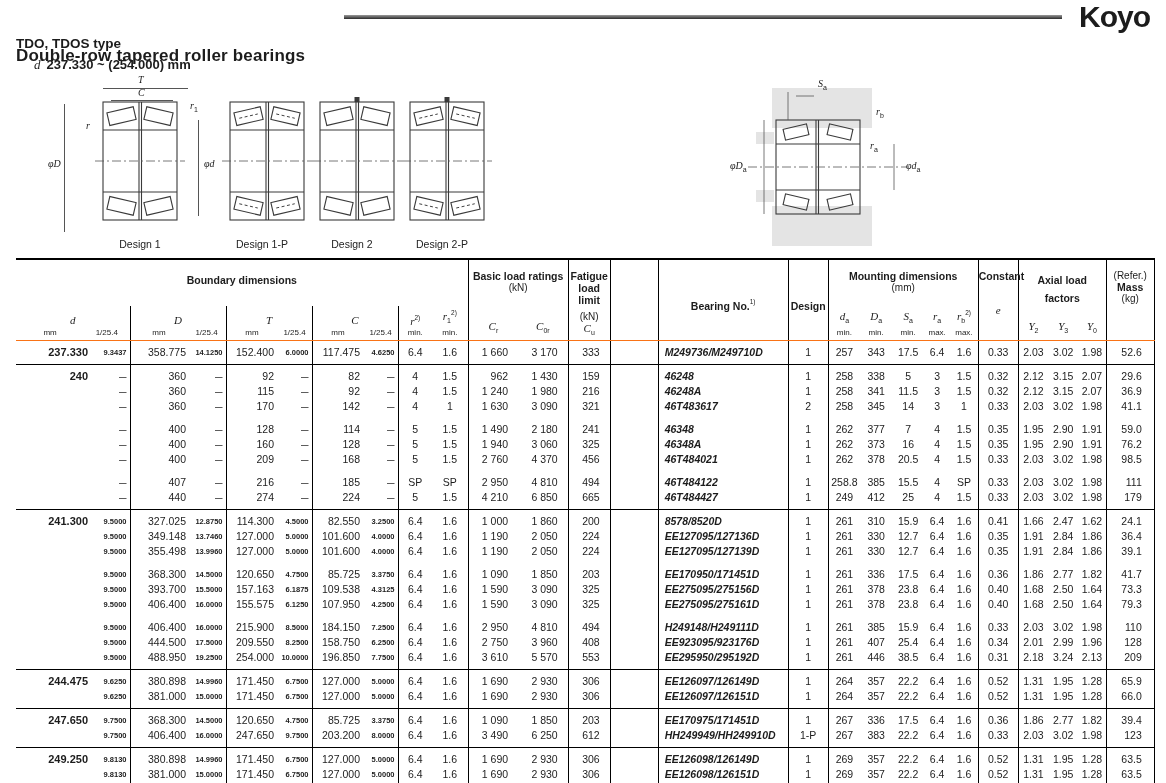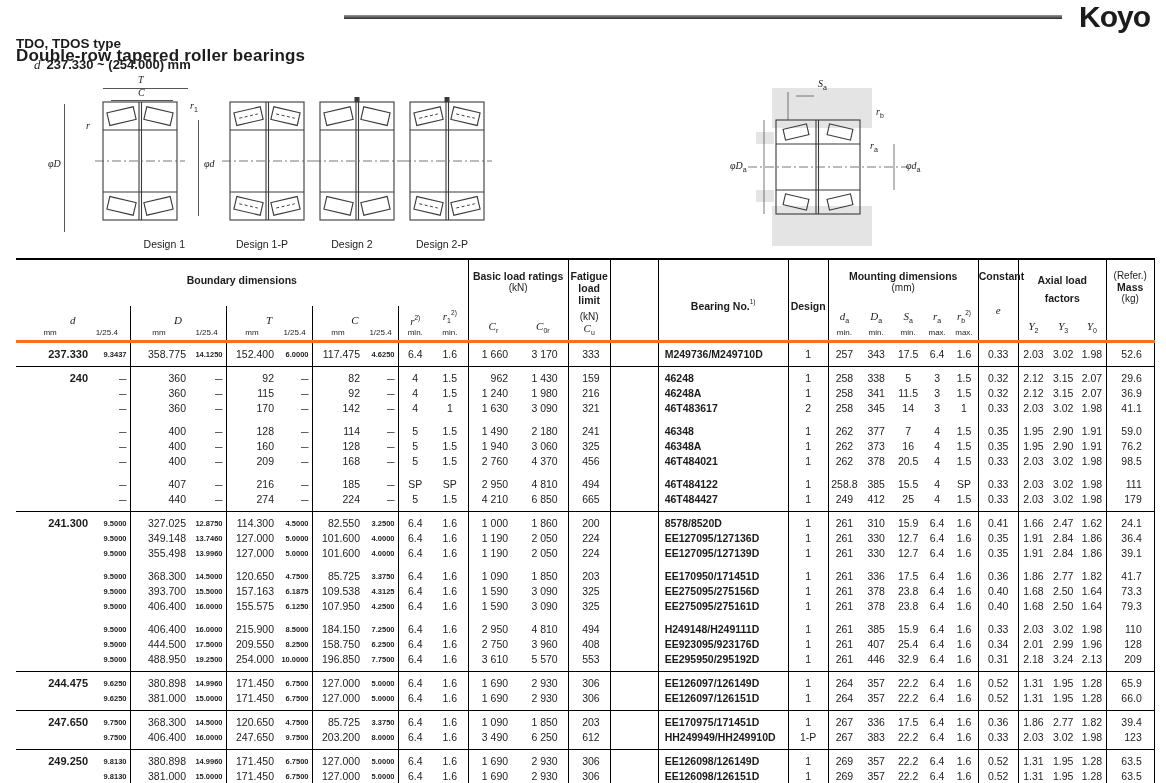--- a/index.html
+++ b/index.html
@@ -21,37 +21,37 @@
   .dim{font-size:10px;color:#222;}
   .dimline-h{border-top:1px solid #555;height:0;}
   .dimline-v{border-left:1px solid #555;width:0;}
   
   table{border-collapse:collapse;table-layout:fixed;border-bottom:2px solid #000;}
   #ctable{position:absolute;left:16px;top:258px;width:1138px;}
   th,td{padding:0;margin:0;font-weight:normal;}
   .bR{border-right:1px solid #000;}
   .h1 th{border-top:2px solid #000;vertical-align:top;padding-top:10px;text-align:center;}
   .h2 th{vertical-align:bottom;padding-bottom:2px;text-align:center;}
-  .h2 th, th.rs{border-bottom:3px solid #f97316;}
+  .h2 th, th.rs{border-bottom:1px solid #f97316;}
   .hbold{font-weight:bold;font-size:10.5px;line-height:12px;}
   .hnorm{font-size:10px;line-height:11px;}
   .hsmall{font-size:8px;line-height:10px;}
   .sym{font-size:11px;line-height:13px;margin-bottom:1px;}
   .mmrow{display:flex;font-size:8px;line-height:10px;}
   .mmrow span:first-child{width:60%;text-align:center;}
   .mmrow span:last-child{width:40%;text-align:center;}
   tbody td{font-size:10.5px;line-height:15px;height:15px;white-space:nowrap;overflow:hidden;}
   tr.first td{padding-top:4px;}
   tr.last td{padding-bottom:4px;}
   tr.gap td{height:8px;line-height:8px;}
   .grp tr.first td{border-top:1px solid #000;}
   td.num{text-align:right;}
   td.frac{text-align:right;font-size:7.5px;font-weight:bold;padding-right:3px;}
   td.ctr{text-align:center;}
-  td.left{text-align:left;}
+  td.left{text-align:left;font-style:italic;}
   td.bold{font-weight:bold;font-size:11px;}
   td.bb{font-weight:bold;}
   .pr2{padding-right:2px;} .pr8{padding-right:8px;}
   .pr10{padding-right:10px;} .pr12{padding-right:12px;} .pl6{padding-left:6px;}
 </style>
 </head>
 <body>
 
 <div class="abs title">Double-row tapered roller bearings</div>
 <div class="abs rule"></div>
@@ -157,21 +157,21 @@
     <rect x="42.5" y="11" width="5" height="5" fill="#3a3a3a"></rect>
     <g stroke="#3a3a3a" stroke-width="0.9">
       <line x1="17" y1="30" x2="36" y2="30" stroke-dasharray="3 2.5" transform="rotate(-13 27 30)"></line>
       <line x1="54" y1="30" x2="73" y2="30" stroke-dasharray="3 2.5" transform="rotate(13 63 30)"></line>
       <line x1="17" y1="120" x2="36" y2="120" stroke-dasharray="3 2.5" transform="rotate(13 27 120)"></line>
       <line x1="54" y1="120" x2="73" y2="120" stroke-dasharray="3 2.5" transform="rotate(-13 63 120)"></line>
     </g>
     <line x1="0" y1="75" x2="90" y2="75" stroke="#555" stroke-width="0.8" stroke-dasharray="9 3 2 3"></line>
   </svg></div>
 
-<div class="abs dlabel" style="left:95px;text-align:right;">Design 1</div>
+<div class="abs dlabel" style="left:95px;">Design 1</div>
 <div class="abs dlabel" style="left:217px;">Design 1-P</div>
 <div class="abs dlabel" style="left:307px;">Design 2</div>
 <div class="abs dlabel" style="left:397px;">Design 2-P</div>
 
 <div class="abs dimline-h" style="left:103px;top:88px;width:85px;"></div>
 <div class="abs dim v" style="left:138px;top:74px;">T</div>
 <div class="abs dimline-h" style="left:111px;top:100px;width:62px;"></div>
 <div class="abs dim v" style="left:138px;top:87px;">C</div>
 <div class="abs dim" style="left:190px;top:100px;"><i class="v">r</i><sub>1</sub></div>
 <div class="abs dim v" style="left:86px;top:120px;">r</div>
@@ -959,21 +959,21 @@
         <td class="ctr">6.4</td>
         <td class="ctr bR">1.6</td>
         <td class="num pr10">3 610</td>
         <td class="num pr10 bR">5 570</td>
         <td class="num pr10 bR">553</td>
         <td class="bR"></td>
         <td class="left bb pl6 bR">EE295950/295192D</td>
         <td class="ctr bR">1</td>
         <td class="ctr">261</td>
         <td class="ctr">446</td>
-        <td class="ctr">32.9</td>
+        <td class="ctr">38.5</td>
         <td class="ctr">6.4</td>
         <td class="ctr bR">1.6</td>
         <td class="ctr bR">0.31</td>
         <td class="ctr">2.18</td>
         <td class="ctr">3.24</td>
         <td class="ctr bR">2.13</td>
         <td class="num pr12 bR">209</td>
       </tr>
     </tbody>
     <tbody class="grp">

